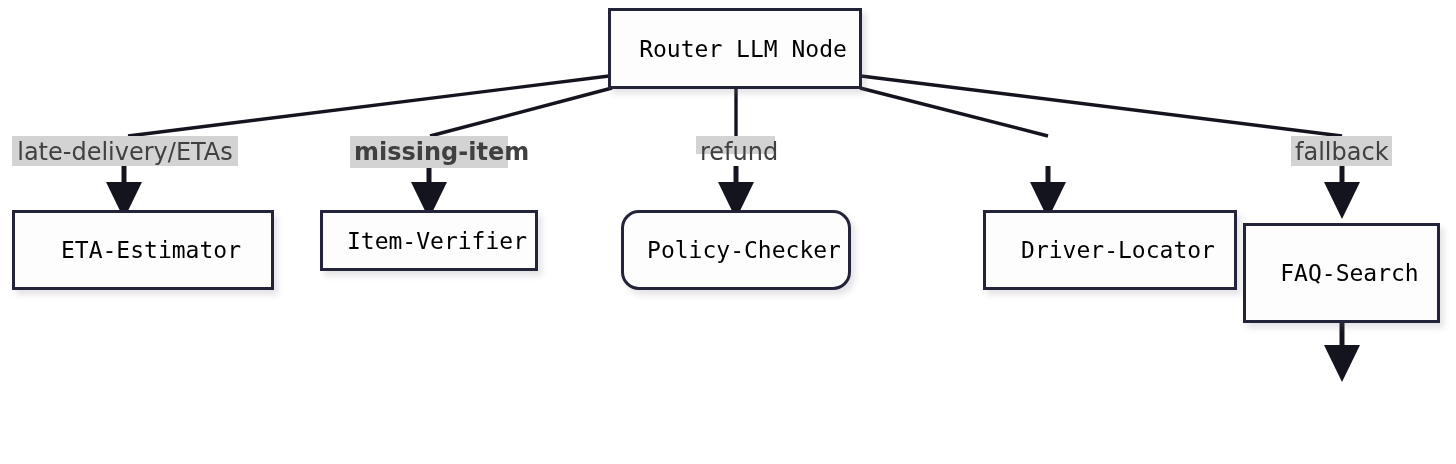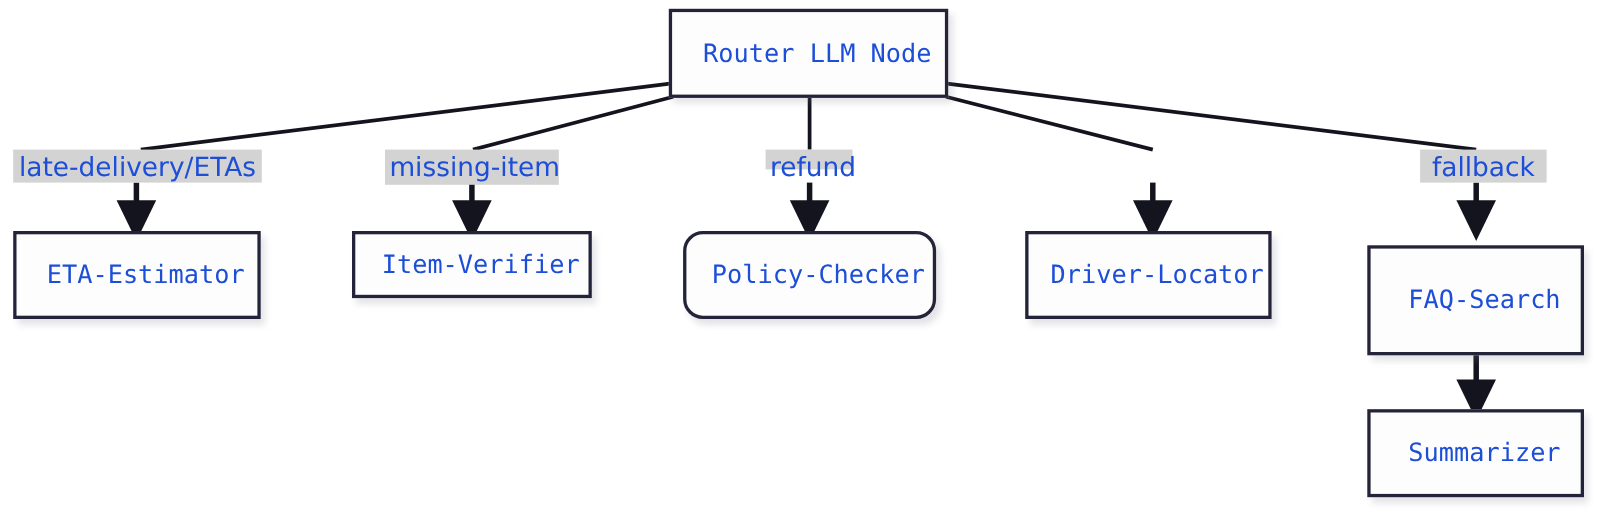--- a/index.html
+++ b/index.html
@@ -26,35 +26,35 @@
   }
   .node {
     position: absolute;
     box-sizing: border-box;
     background: #fdfdfd;
     border: 3px solid #232339;
     box-shadow: 4px 5px 6px rgba(120,120,140,0.20);
     display: flex;
     align-items: center;
     justify-content: center;
-    color: #1d4ed8;
+    color: #000000;
     font-family: "DejaVu Sans Mono", monospace;
     font-size: 23px;
     letter-spacing: 0px;
     white-space: nowrap;
     padding-left: 16px;
   }
   .node-router {
     font-family: "DejaVu Sans Mono", monospace;
     font-size: 23px;
   }
   .edge-label {
     position: absolute;
     background: #d3d3d3;
-    color: #1d4ed8;
+    color: #404040;
     font-family: "DejaVu Sans", sans-serif;
     font-size: 24px;
     line-height: 30px;
     padding: 1px 4px 2px 4px;
     box-sizing: border-box;
     white-space: nowrap;
     text-align: center;
   }
 </style>
 </head>
@@ -84,43 +84,40 @@
     <path d="M 1342,290 L 1342,363" fill="none" stroke="#14141f" stroke-width="5" marker-end="url(#arrowhead)"></path>
   </svg>
 
   <div class="node node-router" style="left:608px; top:8px; width:254px; height:81px;">
     <span>Router LLM Node</span>
   </div>
 
   <div class="edge-label" style="left:12px; top:136px; width:226px; height:30px;">
     <span>late-delivery/ETAs</span>
   </div>
-  <div class="edge-label" style="left:350px; top:136px; width:158px; height:32px;">
+  <div class="edge-label" style="left:350px; top:136px; width:158px; height:32px;font-weight:bold;">
     <span>missing-item</span>
   </div>
   <div class="edge-label" style="left:696px; top:136px; width:79px; height:18px;">
     <span>refund</span>
   </div>
-  <div class="edge-label" style="left:1291px; top:136px; width:115px; height:30px;">
+  <div class="edge-label" style="left:1291px; top:136px; width:101px; height:30px;">
     <span>fallback</span>
   </div>
 
-  <div class="node" style="left:12px; top:210px; width:225px; height:80px;">
+  <div class="node" style="left:12px; top:210px; width:262px; height:80px;">
     <span>ETA-Estimator</span>
   </div>
   <div class="node" style="left:320px; top:210px; width:218px; height:61px;">
     <span>Item-Verifier</span>
   </div>
   <div class="node" style="left:621px; top:210px; width:230px; height:80px;border-radius:18px;">
     <span>Policy-Checker</span>
   </div>
-  <div class="node" style="left:932px; top:210px; width:224px; height:80px;">
+  <div class="node" style="left:983px; top:210px; width:254px; height:80px;">
     <span>Driver-Locator</span>
   </div>
   <div class="node" style="left:1243px; top:223px; width:197px; height:100px;">
     <span>FAQ-Search</span>
   </div>
 
-  <div class="node" style="left:1243px; top:372px; width:197px; height:80px;">
-    <span>Summarizer</span>
-  </div>
 
 </div>
 
 </body></html>

